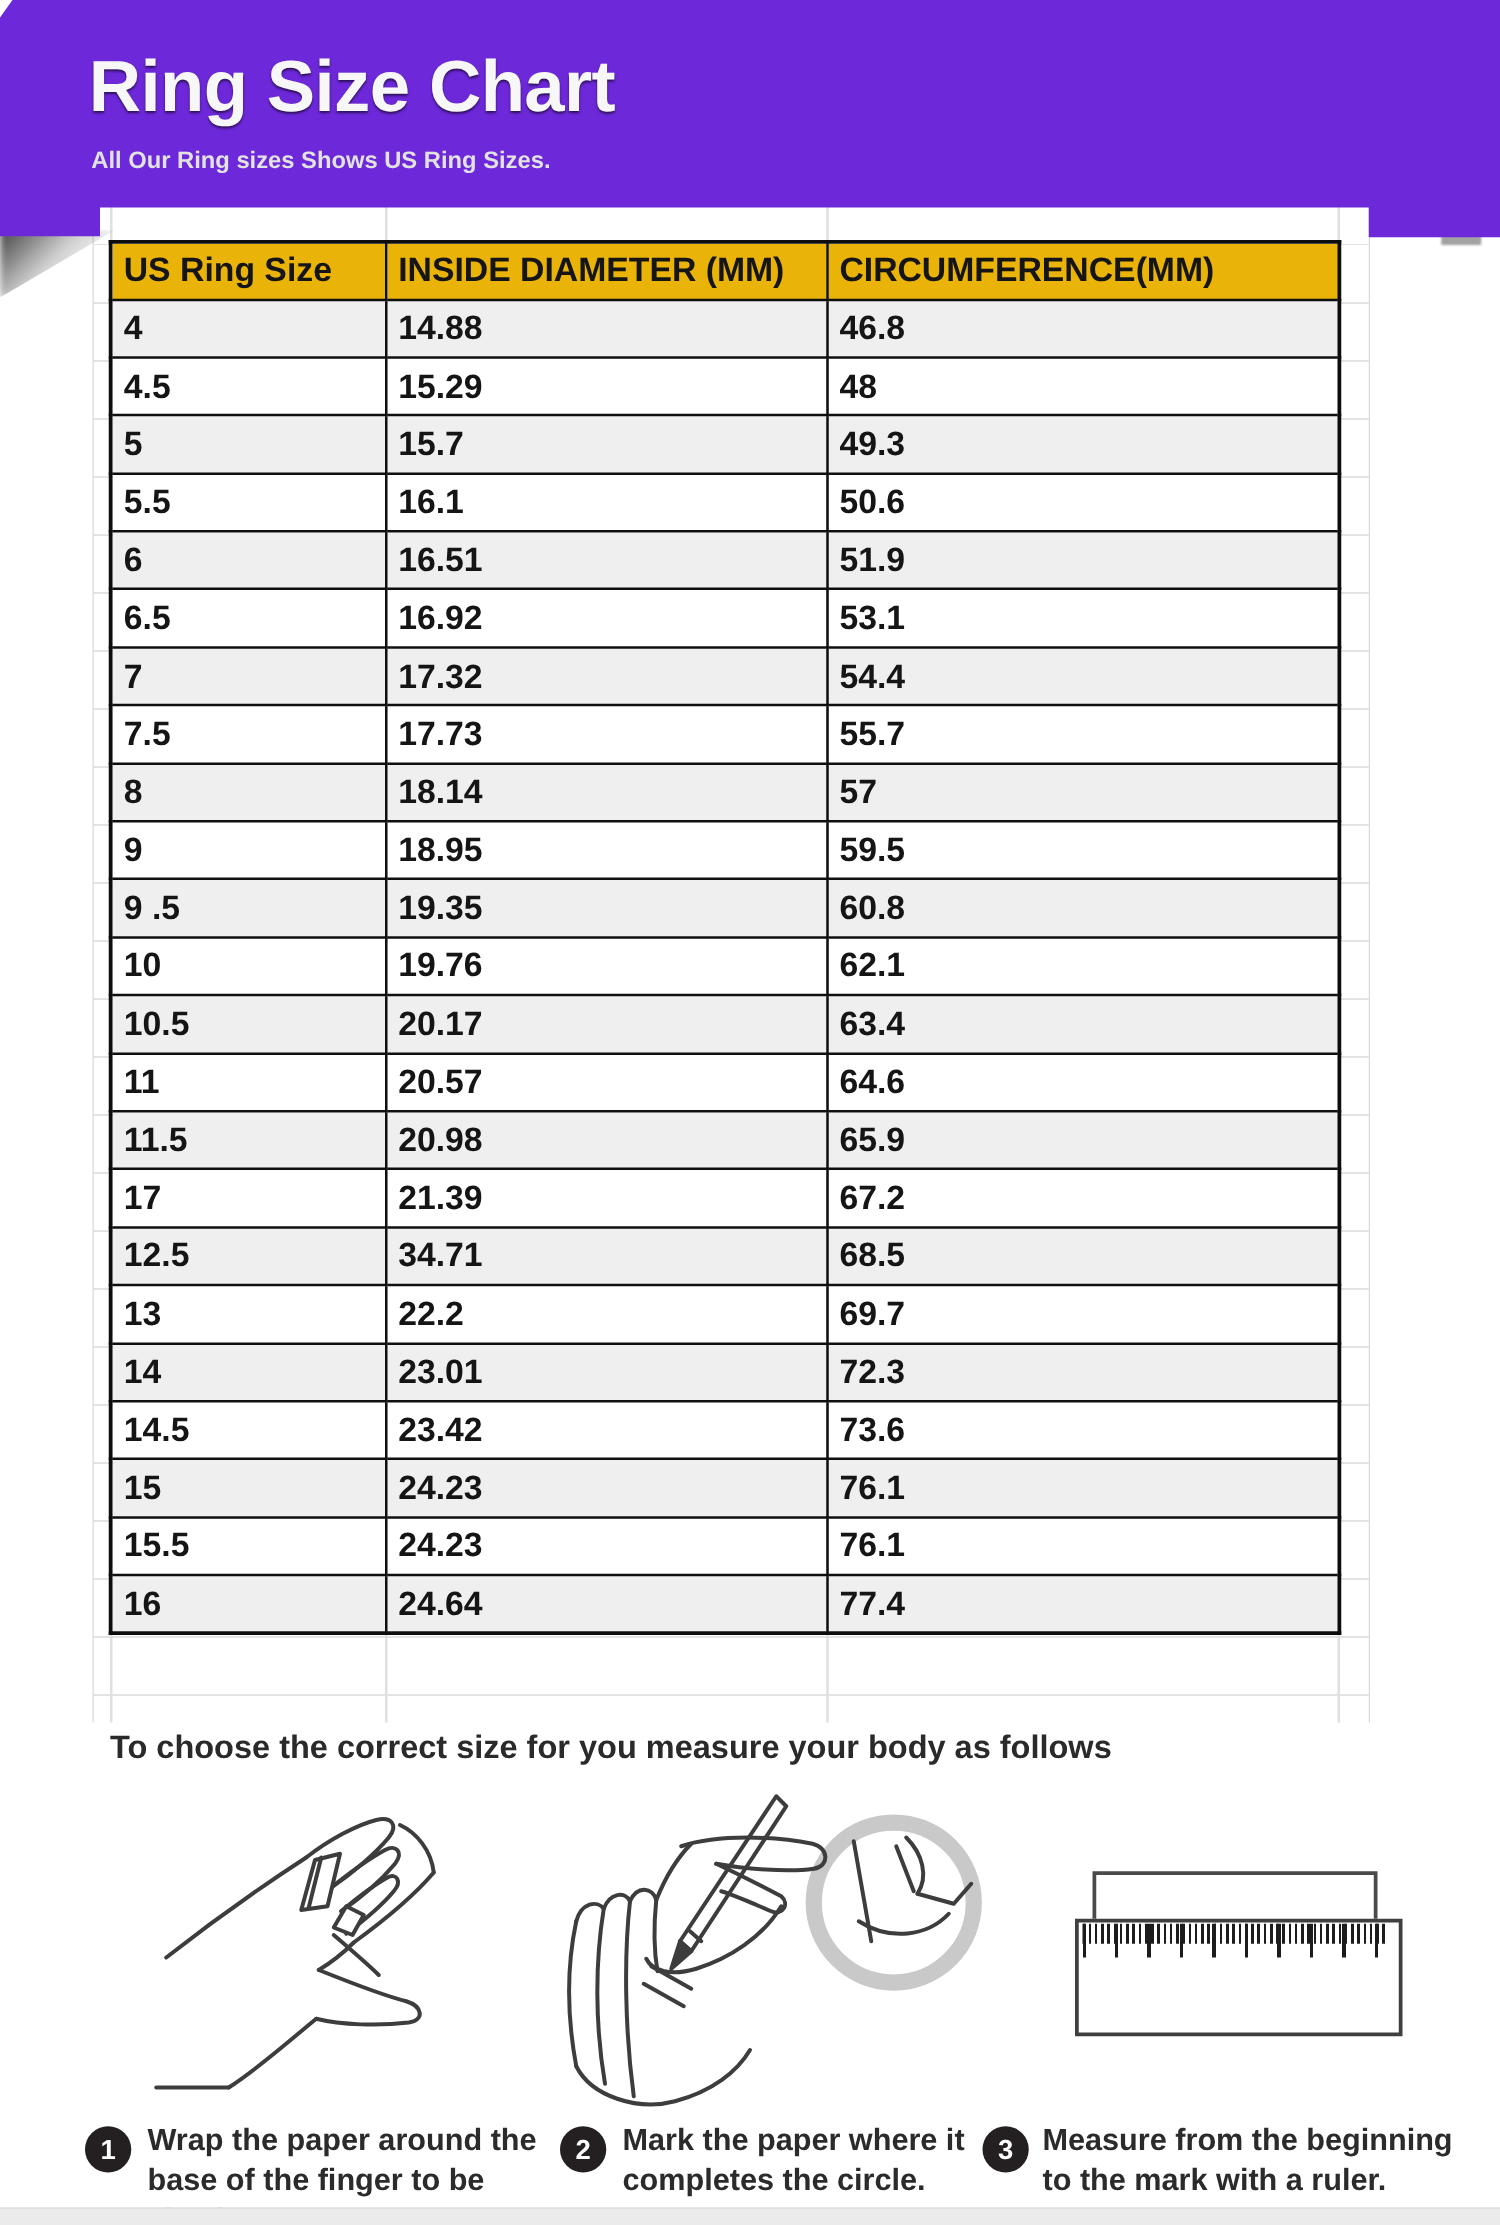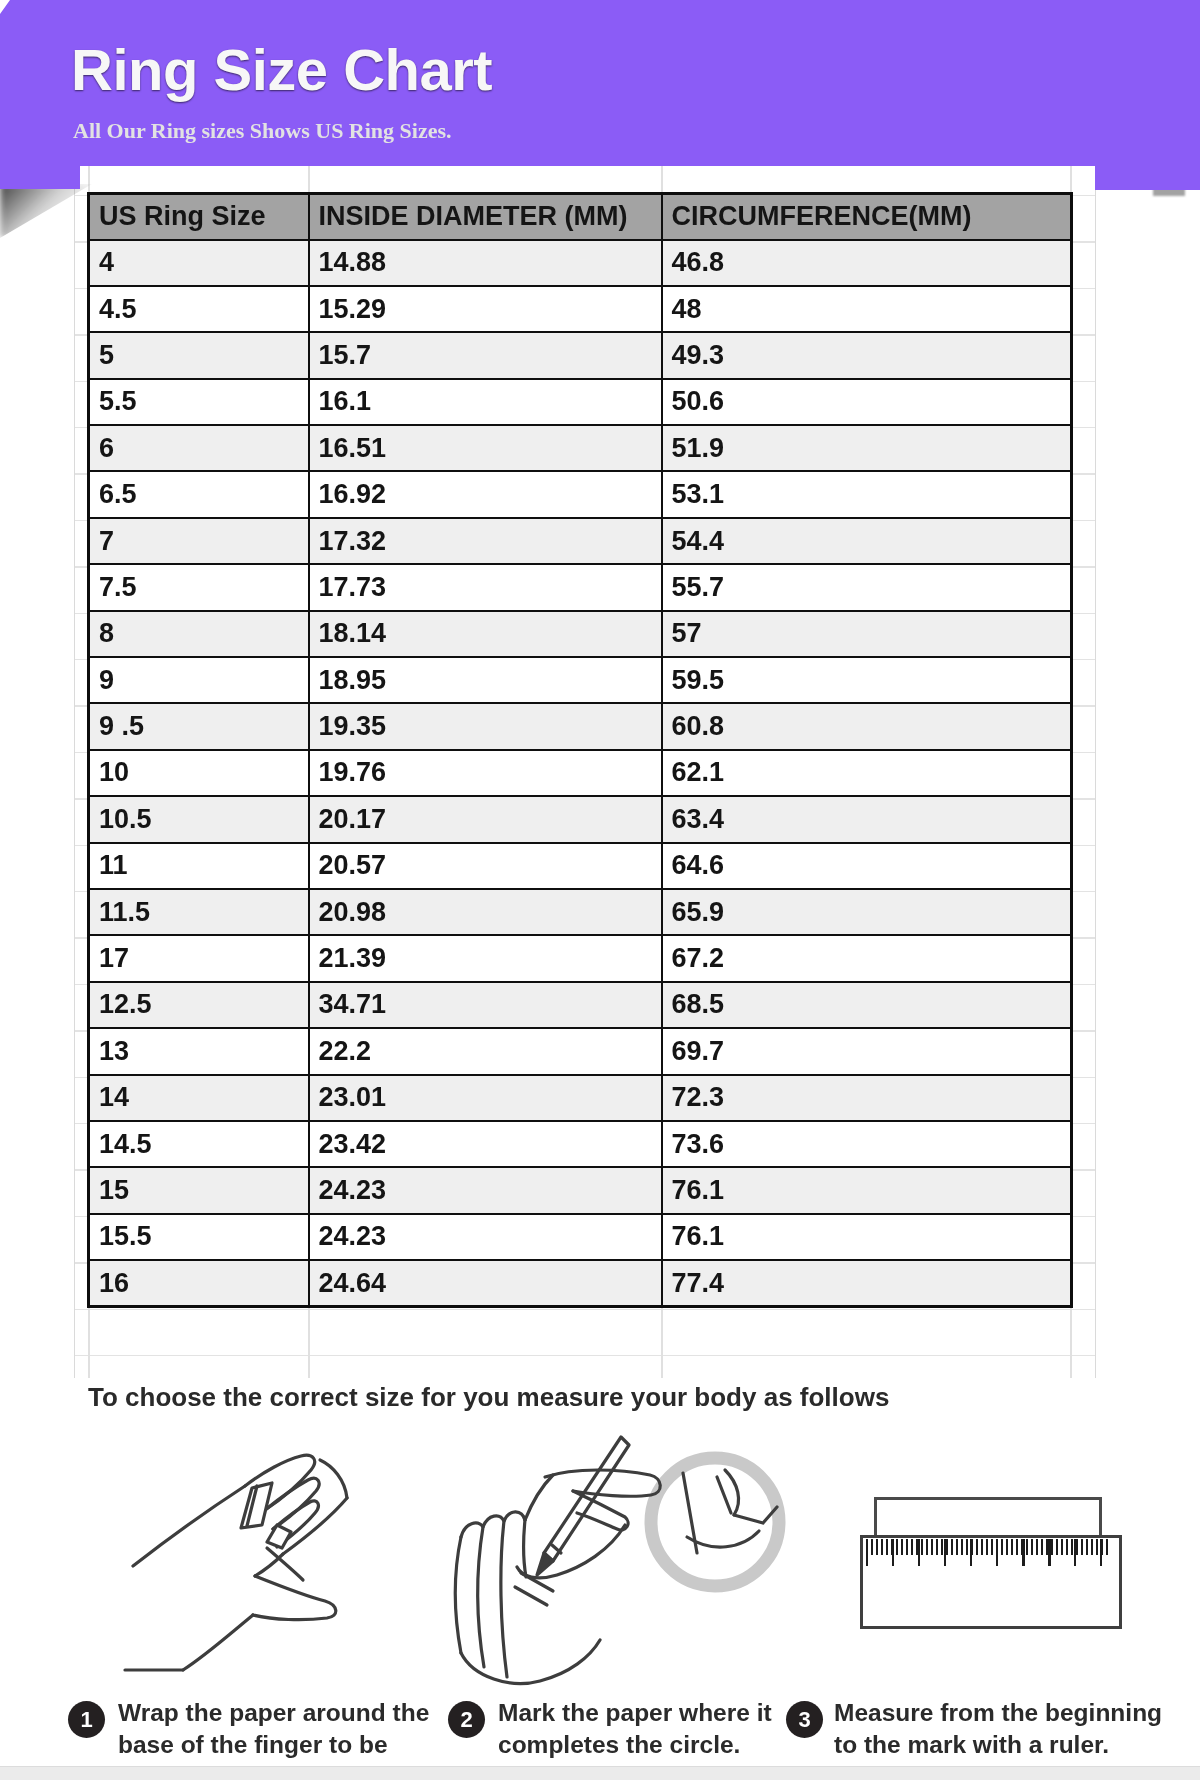--- a/index.html
+++ b/index.html
@@ -6,32 +6,32 @@
   html,body { background:#ffffff; }
   body { font-family:"Liberation Sans","DejaVu Sans",sans-serif; }
   #page {
     position:relative; width:1200px; height:1780px;
     background:#ffffff; overflow:hidden;
   }
 
   
   #black-header {
     position:absolute; left:0; top:0; width:1200px; height:196px;
-    background:#8b5cf6; z-index:4;
+    background:#6d28d9; z-index:4;
     clip-path:polygon(0px 14px, 10px 0px, 1200px 0px, 1200px 190px,
                       1095px 190px, 1095px 166px, 80px 166px, 80px 189px, 0px 189px);
   }
   .hdr-title {
     position:absolute; left:71px; top:36px;
     font-size:58px; font-weight:700; letter-spacing:-0.5px;
     color:#f7f7f7; text-shadow:0 1px 2px rgba(0,0,0,0.6);
   }
   .hdr-sub {
     position:absolute; left:73px; top:118px;
-    font-size:22px; font-weight:600; color:#e2e2e2;font-family:Liberation Serif, serif;
+    font-size:19px; font-weight:600; color:#e2e2e2;
   }
   #curl-shadow {
     position:absolute; left:0; top:184px; width:92px; height:54px; z-index:3;
     background:linear-gradient(135deg, rgba(45,45,45,0.9) 0%, rgba(120,120,120,0.35) 45%, rgba(255,255,255,0) 75%);
     clip-path:polygon(0 0, 100% 0, 0 100%);
     filter:blur(3px);
   }
   #torn-tab {
     position:absolute; left:1153px; top:183px; width:32px; height:13px;
     background:#a2a2a2; z-index:3; filter:blur(1px);
@@ -58,21 +58,21 @@
   #size-table col.c1 { width:220px; }
   #size-table col.c2 { width:353px; }
   #size-table col.c3 { width:410px; }
   #size-table th, #size-table td {
     border:2.5px solid #0f0f0f;
     font-weight:700; color:#151515;
     text-align:left; vertical-align:middle;
     padding:0 0 0 9px; line-height:1;
     overflow:hidden; white-space:nowrap;
   }
-  #size-table th { height:46px; background:#a3a3a3; font-size:27px; }
+  #size-table th { height:46px; background:#eab308; font-size:27px; }
   #size-table td { height:46.4px; font-size:27px; }
   #size-table tbody tr:nth-child(odd)  td { background:#efefef; }
   #size-table tbody tr:nth-child(even) td { background:#ffffff; }
   #size-table { border:3px solid #0d0d0d; }
 
   
   #instr-title {
     position:absolute; left:88px; top:1382px;
     font-size:26px; font-weight:700; color:#2a2a2a; z-index:2;
   }

